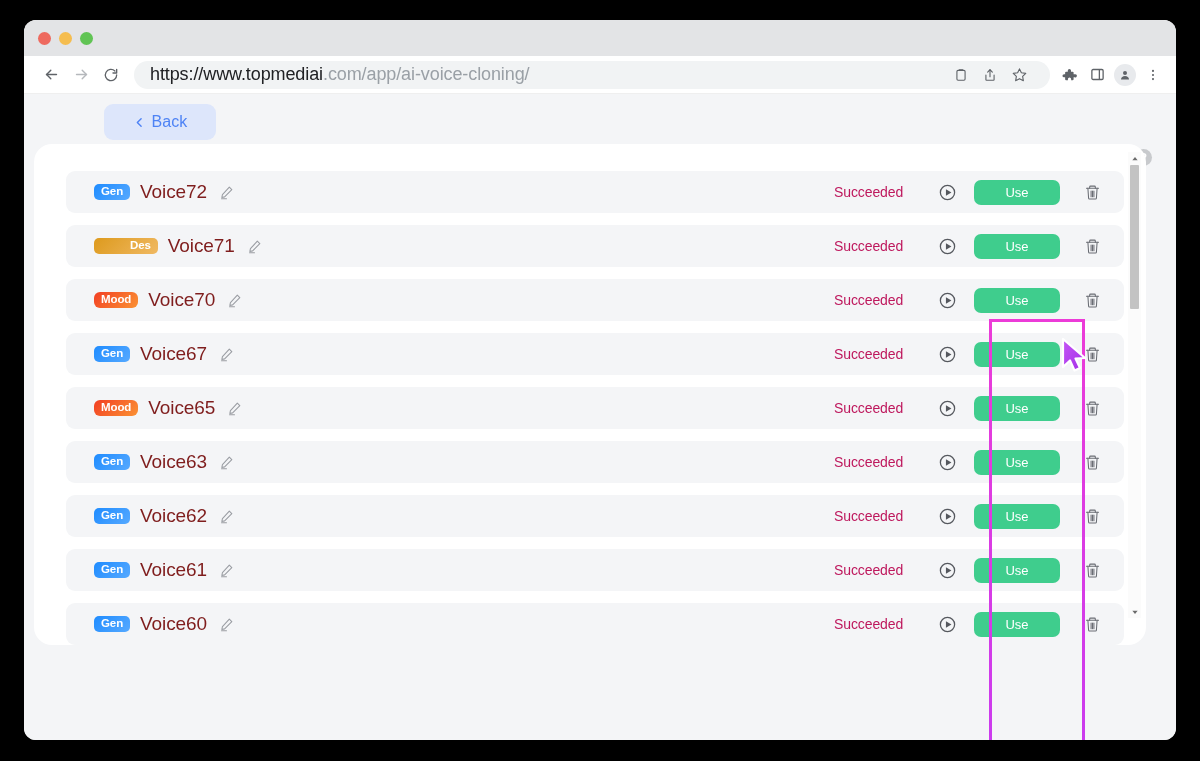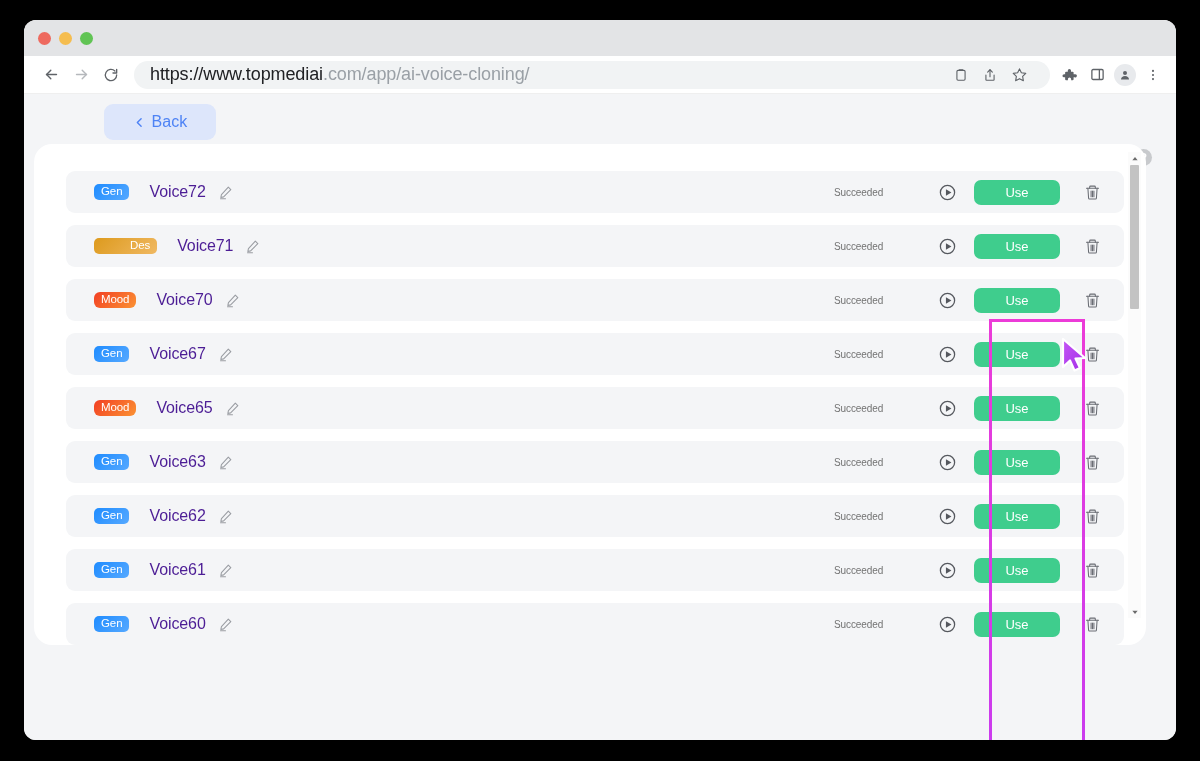--- a/index.html
+++ b/index.html
@@ -167,50 +167,50 @@
     background: #f4f5f7;
     border-radius: 9px;
     display: flex; align-items: center;
     padding: 0 0 0 28px;
     margin-bottom: 12px;
     position: relative;
   }
   .badge {
     color: #fff;
     font-size: 11.5px;
-    font-weight: normal;
+    font-weight: bold;
     letter-spacing: -0.1px;
     padding: 2px 7px 3px;
     border-radius: 5px;
     line-height: 1;
     flex: none;
   }
   .badge-gen  { background: linear-gradient(135deg,#1f8cff 0%,#56a9ff 100%); }
   .badge-des  { background: linear-gradient(135deg,#dd9a1d 0%,#f0b963 100%); padding-left: 36px; }
   .badge-mood { background: linear-gradient(135deg,#f23f24 0%,#fb9233 100%); border-radius: 6px; }
 
   .voice-name {
-    font-size: 16px;
-    color: #4c1d95;
-    margin-left: 20px;
+    font-size: 19px;
+    color: #7f1d1d;
+    margin-left: 10px;
     letter-spacing: -0.1px;
     flex: none;
   }
   .edit-icon {
     margin-left: 12px;
     color: #9a9da3;
     display: flex; align-items: center;
     cursor: pointer;
     flex: none;
   }
   .status-text {
     position: absolute;
     left: 768px;
-    font-size: 10px;
-    color: #737373;
+    font-size: 14px;
+    color: #be185d;
     letter-spacing: -0.1px;
   }
   .play-icon {
     position: absolute;
     left: 872px;
     color: #55585e;
     display: flex; align-items: center;
     cursor: pointer;
   }
   .use-button {

